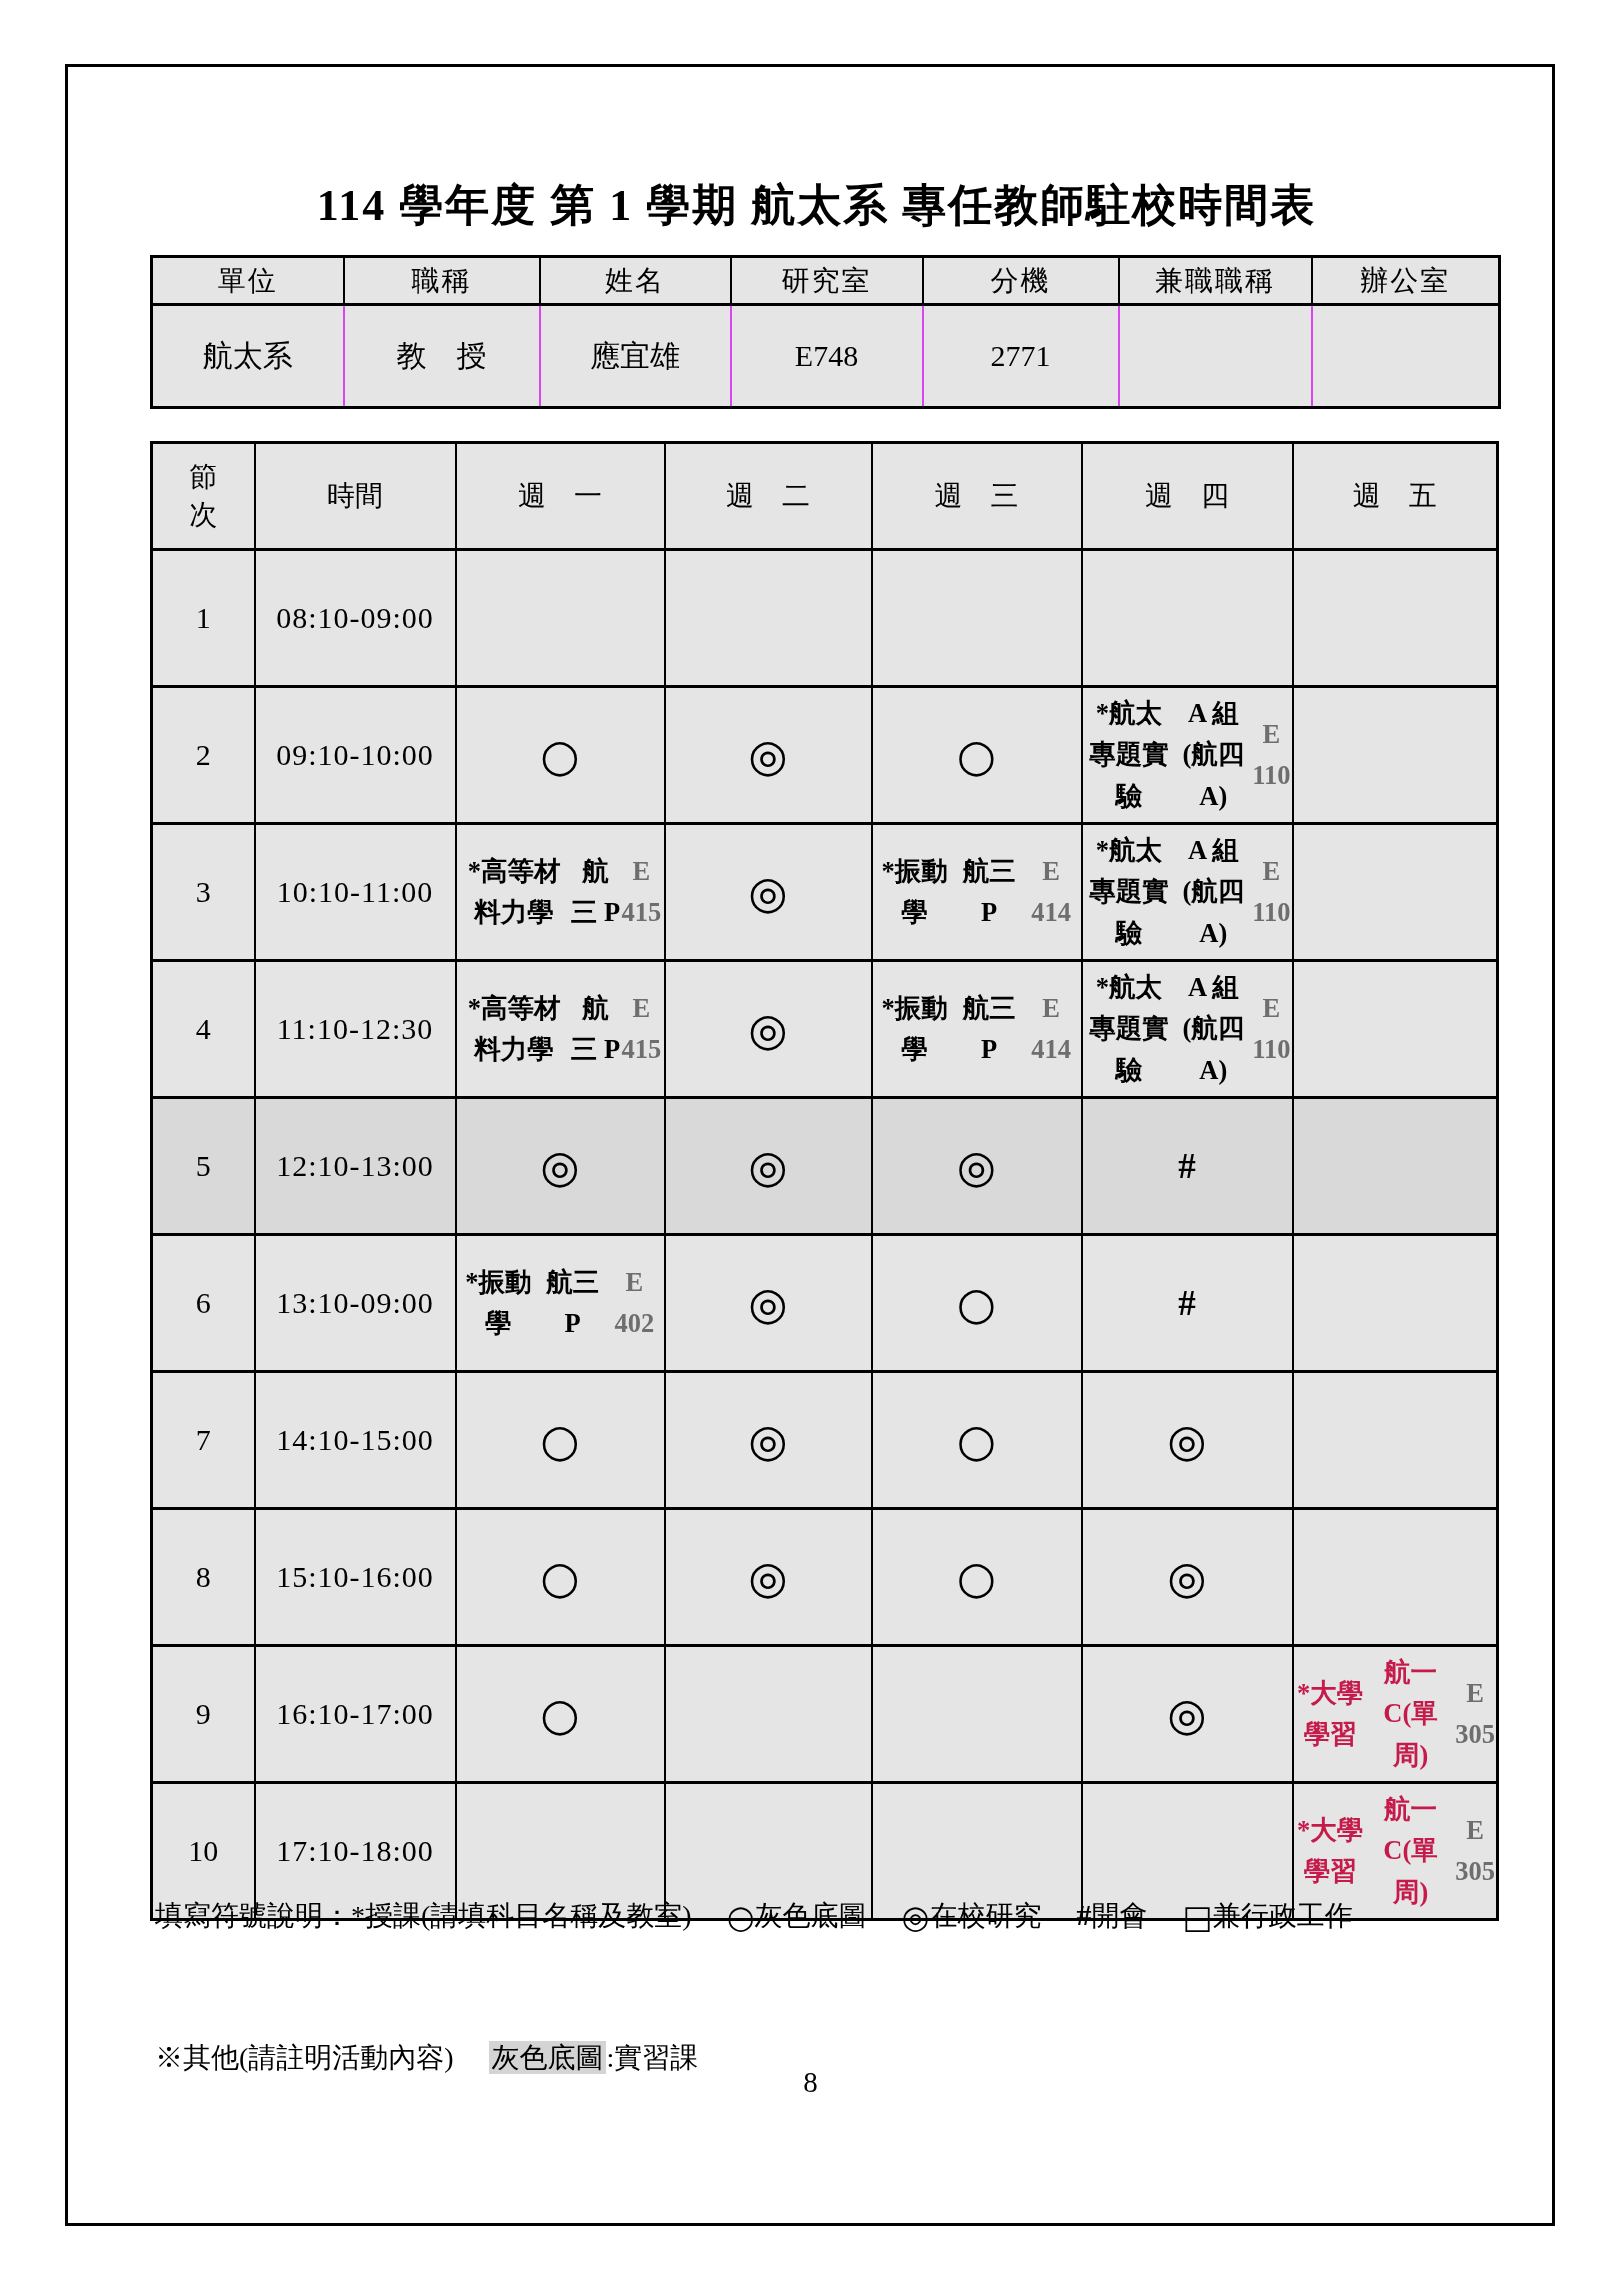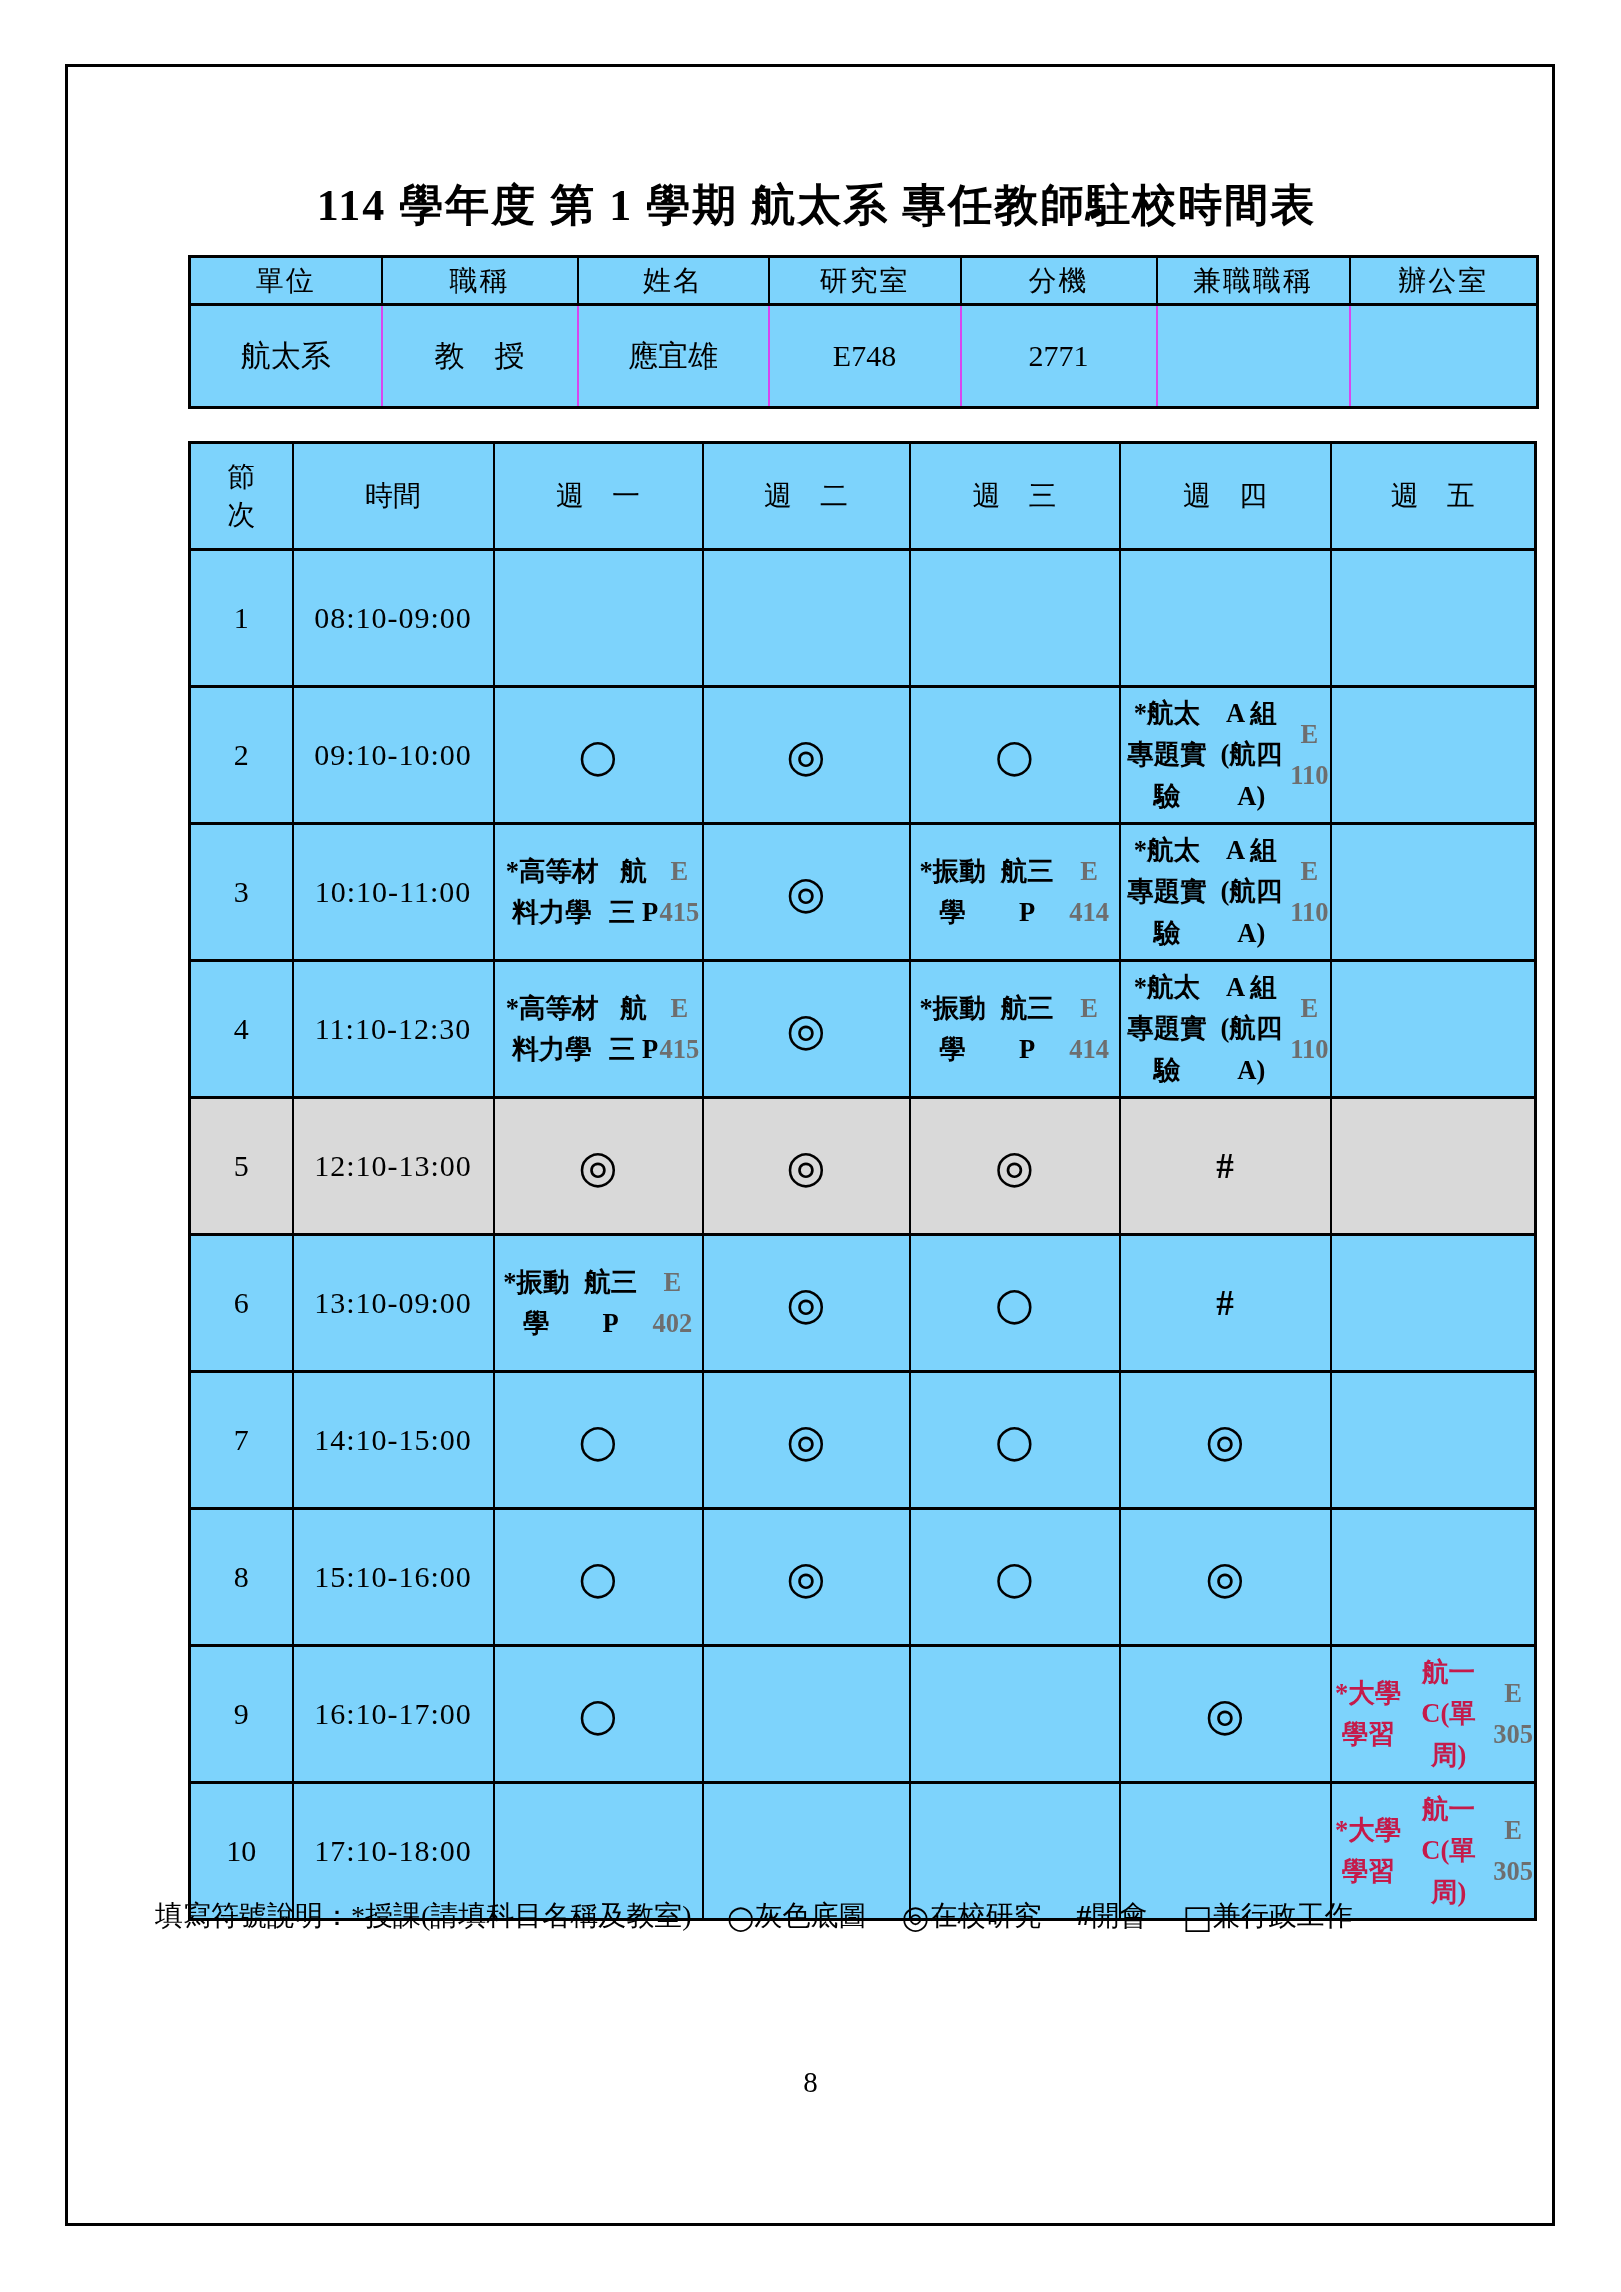--- a/index.html
+++ b/index.html
@@ -3,21 +3,21 @@
 <meta charset="utf-8">
 <style>
   html,body{margin:0;padding:0;background:#ffffff;}
   .sheet{position:relative;width:1621px;height:2293px;background:#fff;
          font-family:"Liberation Serif",serif;color:#000;overflow:hidden;}
   .outer-border{position:absolute;left:65px;top:64px;width:1490px;height:2162px;
          border:3.9px solid #000;box-sizing:border-box;}
   .doc-title{position:absolute;left:0;top:176px;width:100%;text-align:center;
          font-size:44px;font-weight:bold;letter-spacing:2px;margin-left:6px;}
   
-  table{border-collapse:collapse;table-layout:fixed;background:#7dd3fc;margin-left:38px;}
+  table{border-collapse:collapse;table-layout:fixed;background:#e5e5e5;}
   .info-table{position:absolute;left:150px;top:255px;width:1349px;border:3.9px solid #000;}
   .info-table th{height:43px;font-size:28px;font-weight:normal;text-align:center;
          border:2px solid #000;border-bottom:3.9px solid #000;letter-spacing:2px;}
   .info-table td{height:98px;font-size:30px;text-align:center;border:2px solid #d946ef;}
   
   .main-table{position:absolute;left:150px;top:441px;width:1349px;border:3.9px solid #000;}
   .main-table th{height:102px;font-size:28px;font-weight:normal;text-align:center;
          border:2px solid #000;border-top:3.9px solid #000;border-bottom:3.9px solid #000;}
   .main-table td{height:132px;text-align:center;vertical-align:middle;
          border:2px solid #000;border-top:3.9px solid #000;border-bottom:3.9px solid #000;}
@@ -264,16 +264,21 @@
 
   <div class="legend-line1">
     <span>填寫符號說明：*授課(請填科目名稱及教室)</span>
 
   <span class="item"><span class="lg-sym">○</span><span>灰色底圖</span></span>
       <span class="item"><span class="lg-sym">◎</span><span>在校研究</span></span>
       <span class="item"><span class="lg-hash">#</span><span>開會</span></span>
       <span class="item"><span class="lg-sym">□</span><span>兼行政工作</span></span>
     </div>
 
+  <div class="legend-line2">
+    <span>※其他(請註明活動內容)</span>
+    <span>&nbsp;&nbsp;&nbsp;</span>
+    <span class="hl">灰色底圖</span><span>:實習課</span>
+  </div>
 
   <div class="page-num">8</div>
 </div>
 
 
 </body></html>

